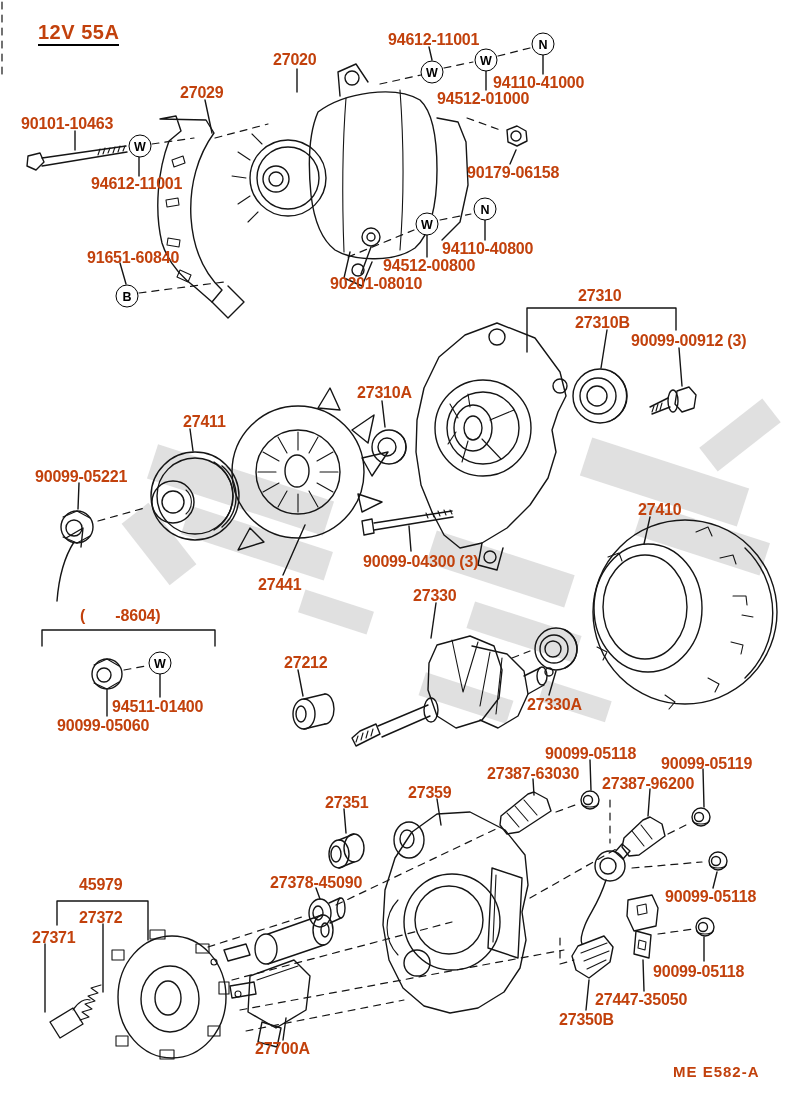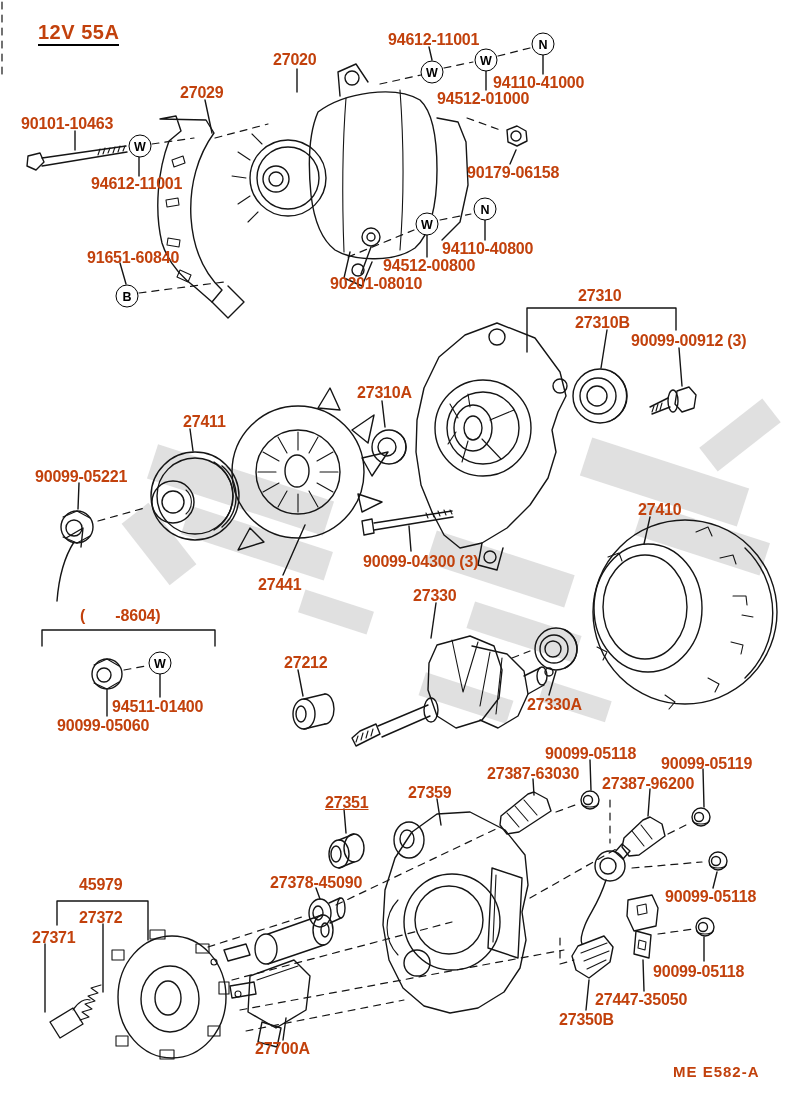--- a/index.html
+++ b/index.html
@@ -401,21 +401,21 @@
   <div class="lbl" style="left:112px;top:699px;">94511-01400</div>
   <div class="lbl" style="left:57px;top:718px;">90099-05060</div>
   <div class="lbl" style="left:284px;top:655px;">27212</div>
   <div class="lbl" style="left:413px;top:588px;">27330</div>
   <div class="lbl" style="left:527px;top:697px;">27330A</div>
   <div class="lbl" style="left:545px;top:746px;">90099-05118</div>
   <div class="lbl" style="left:487px;top:766px;">27387-63030</div>
   <div class="lbl" style="left:661px;top:756px;">90099-05119</div>
   <div class="lbl" style="left:602px;top:776px;">27387-96200</div>
   <div class="lbl" style="left:408px;top:785px;">27359</div>
-  <div class="lbl" style="left:325px;top:795px;text-decoration:underline;">27351</div>
+  <div class="lbl" style="left:325px;top:795px;">27351</div>
   <div class="lbl" style="left:270px;top:875px;">27378-45090</div>
   <div class="lbl" style="left:665px;top:889px;">90099-05118</div>
   <div class="lbl" style="left:653px;top:964px;">90099-05118</div>
   <div class="lbl" style="left:595px;top:992px;">27447-35050</div>
   <div class="lbl" style="left:559px;top:1012px;">27350B</div>
   <div class="lbl" style="left:79px;top:877px;">45979</div>
   <div class="lbl" style="left:79px;top:910px;">27372</div>
   <div class="lbl" style="left:32px;top:930px;">27371</div>
   <div class="lbl" style="left:255px;top:1041px;text-align:center;">27700A</div>
 

